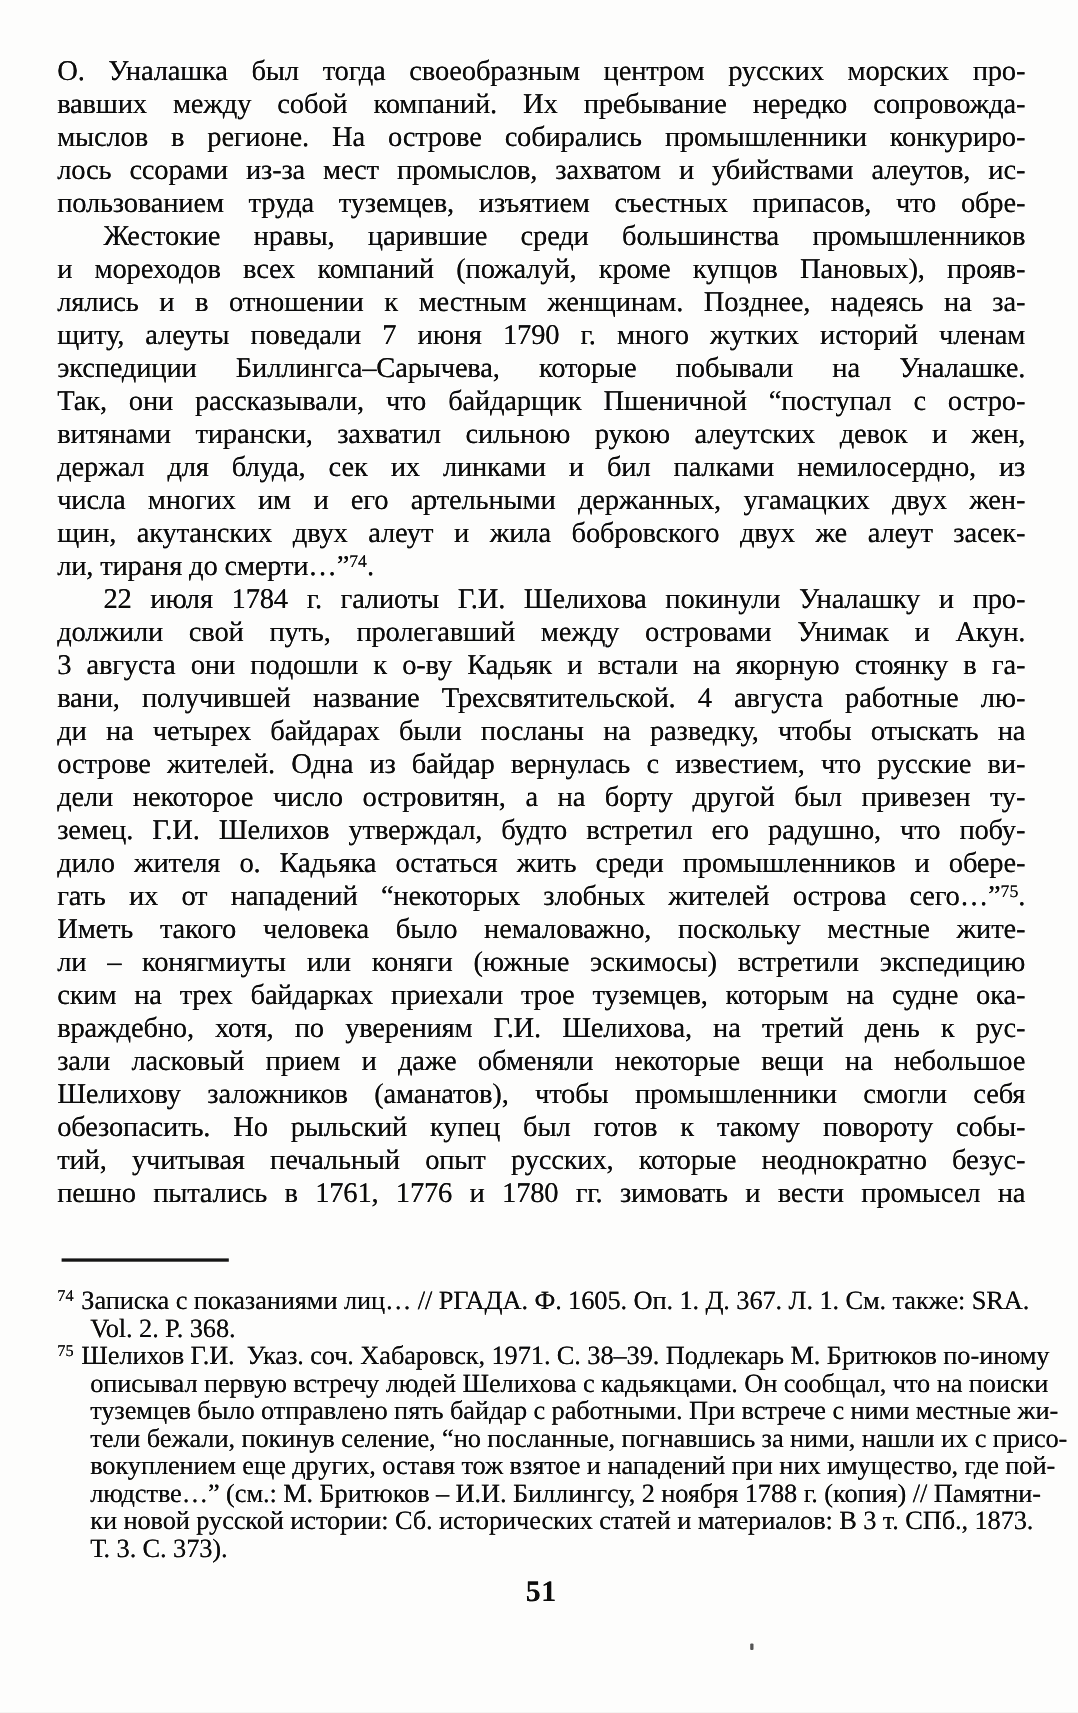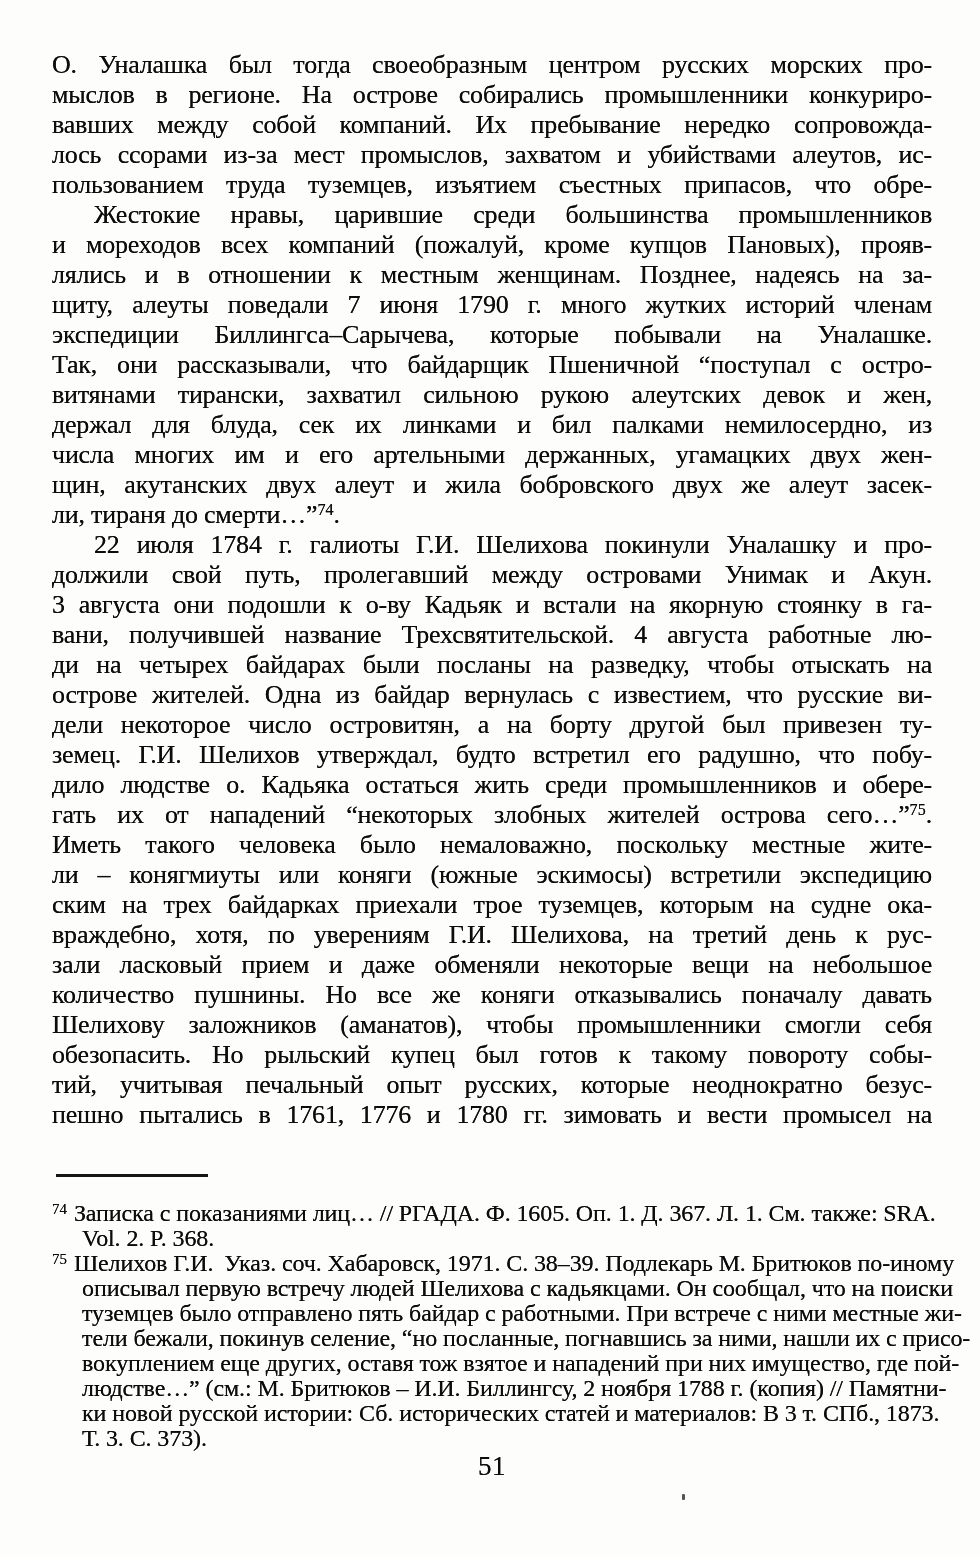--- a/index.html
+++ b/index.html
@@ -46,43 +46,44 @@
     margin-top: 24px;
     font-size: 24px;
     line-height: 25px;
     letter-spacing: -0.1px;
   }
   .footnote { margin-left: 30px; }
   .footnote .fn-first { margin-left: -30px; }
   .fnnum { margin-right: 7px; }
   .fn-author { margin-right: 11px; }
   .pagenum {
+    margin-top: 10px;
     text-align: center;
     font-size: 27px;
-    font-weight: normal;
+    font-weight: bold;
     letter-spacing: 0.5px;
   }
   .scan-dot {
     position: absolute;
     width: 3px; height: 6px;
     background: #555;
     border-radius: 1px;
   }
 </style>
 </head>
 <body>
 
 <div class="page">
 
   <div class="body-text">
 
     <div class="para">
       <div class="ln">О. Уналашка был тогда своеобразным центром русских морских про-</div>
+      <div class="ln">вавших между собой компаний. Их пребывание нередко сопровожда-</div>
       <div class="ln">мыслов в регионе. На острове собирались промышленники конкуриро-</div>
-      <div class="ln">вавших между собой компаний. Их пребывание нередко сопровожда-</div>
       <div class="ln">лось ссорами из-за мест промыслов, захватом и убийствами алеутов, ис-</div>
       <div class="ln">пользованием труда туземцев, изъятием съестных припасов, что обре-</div>
     </div>
 
     <div class="para">
       <div class="ln ind">Жестокие нравы, царившие среди большинства промышленников</div>
       <div class="ln">и мореходов всех компаний (пожалуй, кроме купцов Пановых), прояв-</div>
       <div class="ln">лялись и в отношении к местным женщинам. Позднее, надеясь на за-</div>
       <div class="ln">щиту, алеуты поведали 7 июня 1790 г. много жутких историй членам</div>
       <div class="ln">экспедиции Биллингса–Сарычева, которые побывали на Уналашке.</div>
@@ -96,28 +97,27 @@
 
     <div class="para">
       <div class="ln ind">22 июля 1784 г. галиоты Г.И. Шелихова покинули Уналашку и про-</div>
       <div class="ln">должили свой путь, пролегавший между островами Унимак и Акун.</div>
       <div class="ln">3 августа они подошли к о-ву Кадьяк и встали на якорную стоянку в га-</div>
       <div class="ln">вани, получившей название Трехсвятительской. 4 августа работные лю-</div>
       <div class="ln">ди на четырех байдарах были посланы на разведку, чтобы отыскать на</div>
       <div class="ln">острове жителей. Одна из байдар вернулась с известием, что русские ви-</div>
       <div class="ln">дели некоторое число островитян, а на борту другой был привезен ту-</div>
       <div class="ln">земец. Г.И. Шелихов утверждал, будто встретил его радушно, что побу-</div>
-      <div class="ln">дило людстве о. Кадьяка остаться жить среди промышленников и обере-</div>
+      <div class="ln">дило жителя о. Кадьяка остаться жить среди промышленников и обере-</div>
       <div class="ln"><span>гать их от нападений “некоторых злобных жителей острова сего…”</span><sup class="fnref">75</sup><span>.</span></div>
       <div class="ln">Иметь такого человека было немаловажно, поскольку местные жите-</div>
       <div class="ln">ли – конягмиуты или коняги (южные эскимосы) встретили экспедицию</div>
       <div class="ln">ским на трех байдарках приехали трое туземцев, которым на судне ока-</div>
       <div class="ln">враждебно, хотя, по уверениям Г.И. Шелихова, на третий день к рус-</div>
       <div class="ln">зали ласковый прием и даже обменяли некоторые вещи на небольшое</div>
-      <div class="ln">количество пушнины. Но все же коняги отказывались поначалу давать</div>
       <div class="ln">Шелихову заложников (аманатов), чтобы промышленники смогли себя</div>
       <div class="ln">обезопасить. Но рыльский купец был готов к такому повороту собы-</div>
       <div class="ln">тий, учитывая печальный опыт русских, которые неоднократно безус-</div>
       <div class="ln">пешно пытались в 1761, 1776 и 1780 гг. зимовать и вести промысел на</div>
     </div>
 
   </div>
 
   <div class="fn-rule"></div>
 

